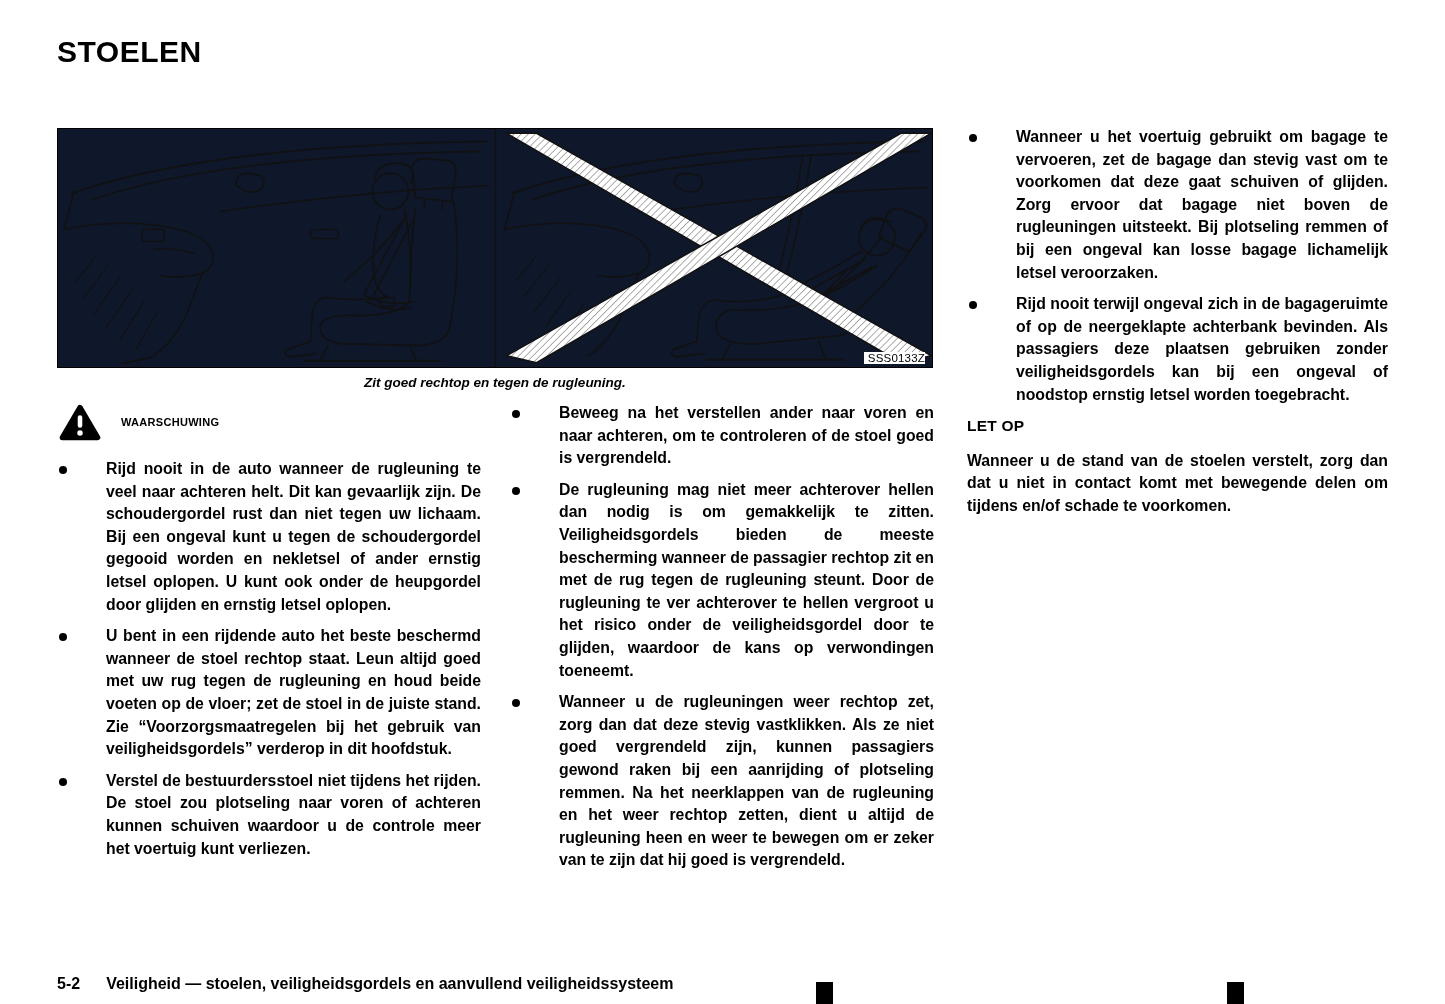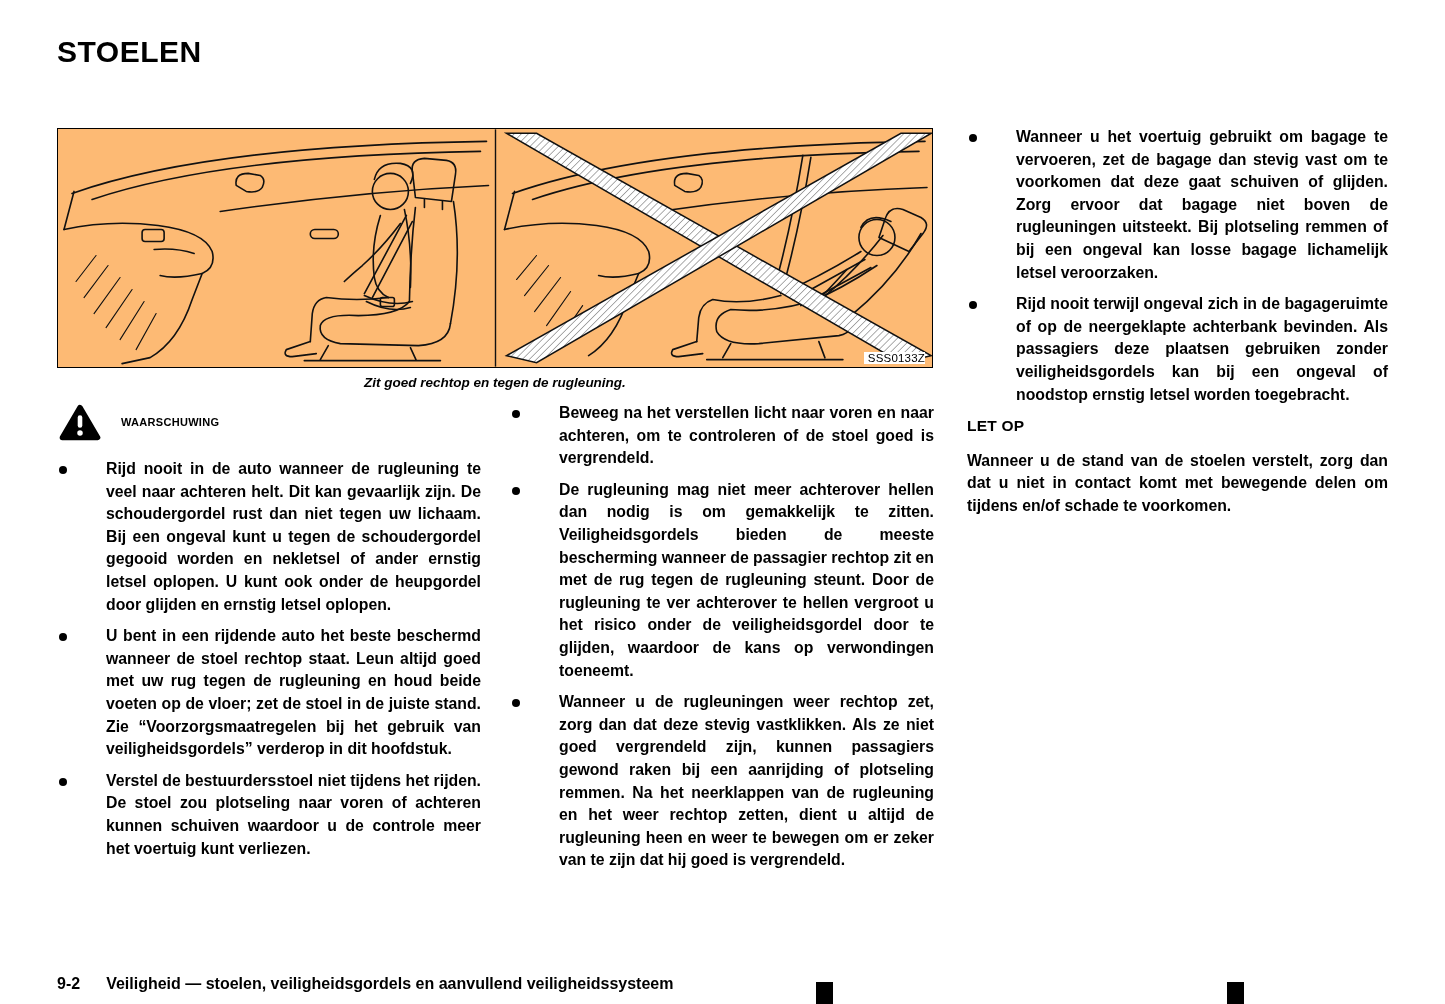--- a/index.html
+++ b/index.html
@@ -23,21 +23,21 @@
     letter-spacing: 0.5px;
     margin-top: 8px;
   }
   .figure-box {
     position: absolute;
     left: 57px;
     top: 128px;
     width: 876px;
     height: 240px;
     border: 1.5px solid #000;
-    background: #fdba74;
+    background: #0f172a;
   }
   .figure-box svg { width: 100%; height: 100%; display: block; }
   .fig-code {
     position: absolute;
     right: 7px;
     bottom: 3px;
     font-size: 11.5px;
     letter-spacing: 0.2px;
     background: #fff;
     padding-left: 4px;
@@ -224,21 +224,21 @@
     </div>
     <div class="bullet">
       <span class="dot"></span>
       <p>Verstel de bestuurdersstoel niet tijdens het rijden. De stoel zou plotseling naar voren of achteren kunnen schuiven waardoor u de controle meer het voertuig kunt verliezen.</p>
     </div>
   </section>
 
   <section class="col col2">
     <div class="bullet">
       <span class="dot"></span>
-      <p>Beweeg na het verstellen licht naar voren en naar achteren, om te controleren of de stoel goed is vergrendeld.</p>
+      <p>Beweeg na het verstellen ander naar voren en naar achteren, om te controleren of de stoel goed is vergrendeld.</p>
     </div>
     <div class="bullet">
       <span class="dot"></span>
       <p>De rugleuning mag niet meer achterover hellen dan nodig is om gemakkelijk te zitten. Veiligheidsgordels bieden de meeste bescherming wanneer de passagier rechtop zit en met de rug tegen de rugleuning steunt. Door de rugleuning te ver achterover te hellen vergroot u het risico onder de veiligheidsgordel door te glijden, waardoor de kans op verwondingen toeneemt.</p>
     </div>
     <div class="bullet">
       <span class="dot"></span>
       <p>Wanneer u de rugleuningen weer rechtop zet, zorg dan dat deze stevig vastklikken. Als ze niet goed vergrendeld zijn, kunnen passagiers gewond raken bij een aanrijding of plotseling remmen. Na het neerklappen van de rugleuning en het weer rechtop zetten, dient u altijd de rugleuning heen en weer te bewegen om er zeker van te zijn dat hij goed is vergrendeld.</p>
     </div>
   </section>
@@ -250,20 +250,20 @@
     </div>
     <div class="bullet">
       <span class="dot"></span>
       <p>Rijd nooit terwijl ongeval zich in de bagageruimte of op de neergeklapte achterbank bevinden. Als passagiers deze plaatsen gebruiken zonder veiligheidsgordels kan bij een ongeval of noodstop ernstig letsel worden toegebracht.</p>
     </div>
     <h2 class="letop-title">LET OP</h2>
     <p class="letop-text">Wanneer u de stand van de stoelen verstelt, zorg dan dat u niet in contact komt met bewegende delen om tijdens en/of schade te voorkomen.</p>
   </section>
 
   <footer class="page-footer">
-    <span class="page-num">9-2</span>
+    <span class="page-num">5-2</span>
     <span class="footer-text">Veiligheid — stoelen, veiligheidsgordels en aanvullend veiligheidssysteem</span>
   </footer>
 
   <div class="print-mark mark1"></div>
   <div class="print-mark mark2"></div>
 
 </div>
 
 </body></html>

